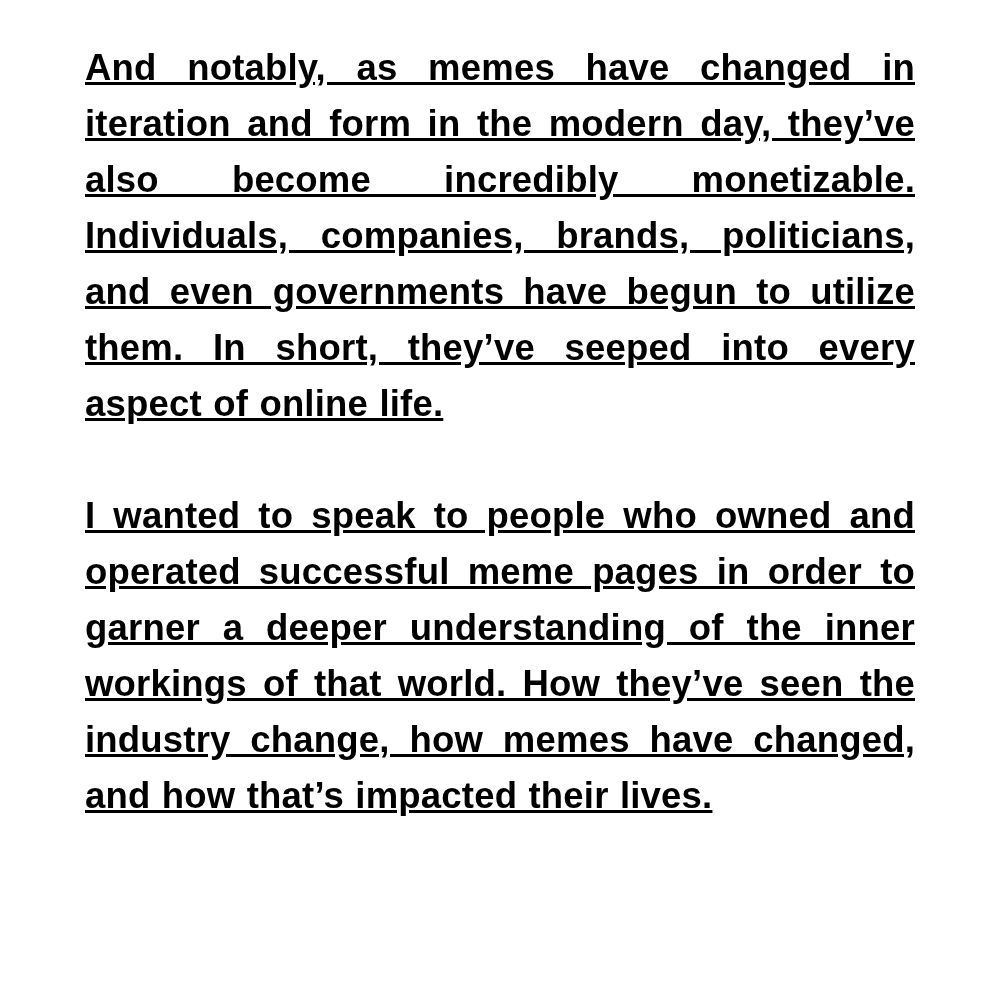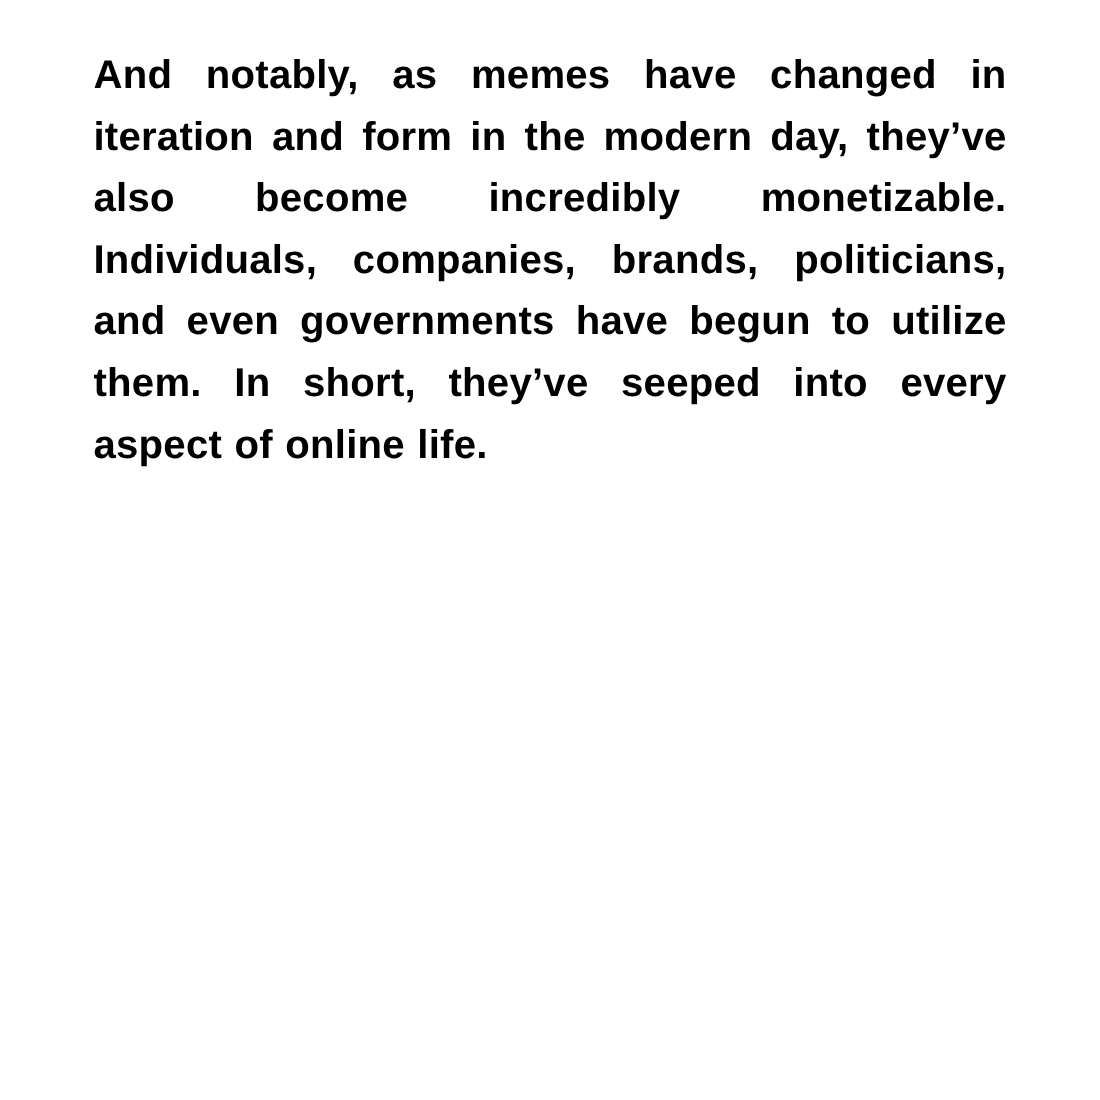--- a/index.html
+++ b/index.html
@@ -11,20 +11,21 @@
       width: 1000px;
       height: 1000px;
       position: relative;
       overflow: hidden;
     }
     .page {
       position: absolute;
       left: 85px;
       top: 40px;
       width: 830px;
+      text-decoration: underline;
     }
     .para {
       margin: 0;
       font-family: "Liberation Sans", sans-serif;
       font-weight: bold;
       font-size: 36.5px;
       line-height: 56px;
       color: #000000;
       text-align: justify;
       letter-spacing: 0.2px;
@@ -32,13 +33,14 @@
     }
     .para + .para {
       margin-top: 56px;
     }
   </style>
 </head>
 <body>
 
 <div class="page">
   <p class="para">And notably, as memes have changed in iteration and form in the modern day, they’ve also become incredibly monetizable. Individuals, companies, brands, politicians, and even governments have begun to utilize them. In short, they’ve seeped into every aspect of online life.</p>
+  <p class="para">I wanted to speak to people who owned and operated successful meme pages in order to garner a deeper understanding of the inner workings of that world. How they’ve seen the industry change, how memes have changed, and how that’s impacted their lives.</p>
 </div>
 
 </body></html>

